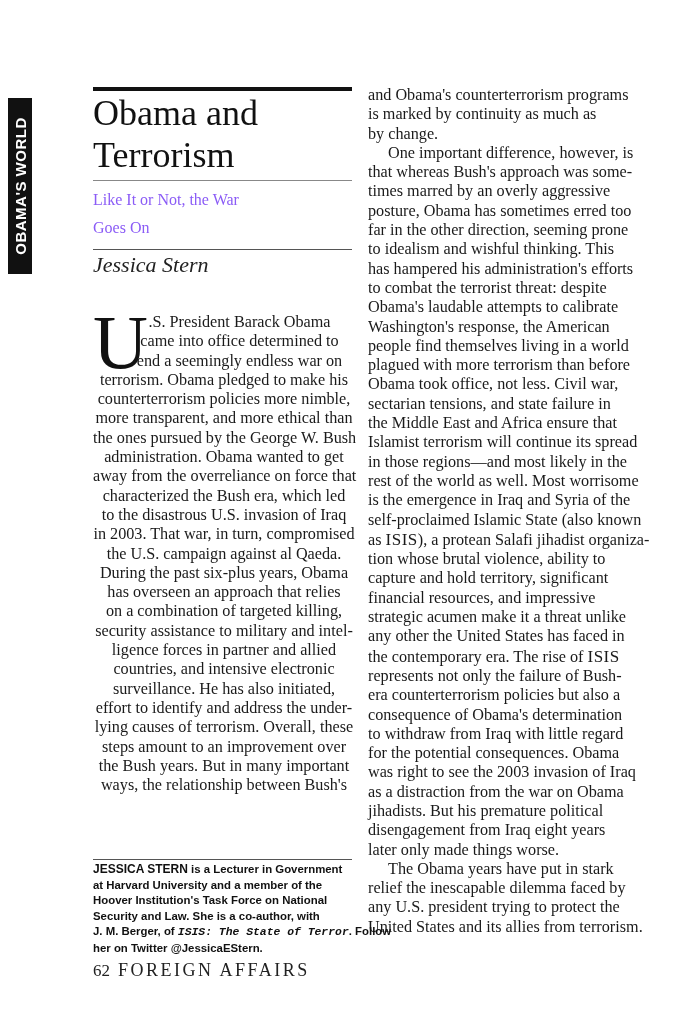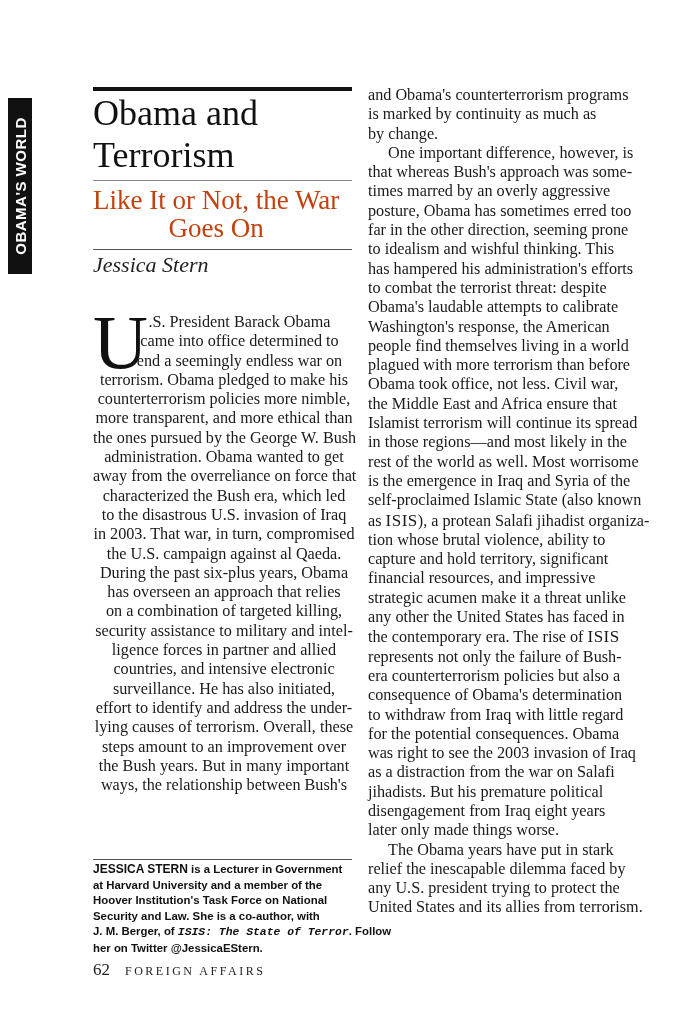--- a/index.html
+++ b/index.html
@@ -2,36 +2,36 @@
 <html><head>
 <meta charset="utf-8">
 <style>
   html, body { margin:0; padding:0; background:#fff; }
   body { width:693px; height:1024px; position:relative; overflow:hidden; color:#1a1a1a; font-family:"Liberation Serif", serif; }
   .side-tab { position:absolute; left:8px; top:98px; width:24px; height:176px; background:#111; }
   .side-tab span { position:absolute; left:50%; top:50%; transform:translate(-50%,-50%) rotate(-90deg); white-space:nowrap; color:#fff; font-family:"Liberation Sans", sans-serif; font-weight:bold; font-size:15px; letter-spacing:0.5px; }
   .top-rule { position:absolute; left:93px; top:87px; width:259px; height:4px; background:#111; }
   .title { position:absolute; left:93px; top:92px; font-size:36px; line-height:42px; margin:0; font-weight:normal; color:#111; }
   .rule1 { position:absolute; left:93px; top:180px; width:259px; height:1px; background:#888; }
-  .subtitle { position:absolute; left:93px; top:186px; font-size:27px; line-height:28px; color:#c2410c;text-align:center; }
+  .subtitle { position:absolute; left:93px; top:186px; font-size:16px; line-height:28px; color:#8b5cf6; }
   .rule2 { position:absolute; left:93px; top:249px; width:259px; height:1px; background:#555; }
   .author { position:absolute; left:93px; top:252px; font-size:22px; font-style:italic; color:#222; }
   .col { position:absolute; font-size:16.2px; line-height:19.3px; color:#1a1a1a; }
   .col .ln { display:block; white-space:nowrap; }
   .col-left { left:93px; top:313px; width:262px;text-align:center; }
   .col-right { left:368px; top:86px; width:262px; }
   .indent { padding-left:20px; }
   .dropcap { position:absolute; left:93px; top:310px; font-size:76px; line-height:64px; color:#111; }
   .bio-rule { position:absolute; left:93px; top:859px; width:259px; height:1px; background:#555; }
   .bio { position:absolute; left:93px; top:862px; width:262px; font-family:"Liberation Sans", sans-serif; font-size:11.4px; line-height:15.6px; color:#111; font-weight:bold; }
   .bio .ln { display:block; white-space:nowrap; }
   .bio .name { font-weight:900; font-size:12px; }
   .bio .it { font-style:italic;font-family:Liberation Mono, monospace; }
   .footer { position:absolute; left:93px; top:960px; font-size:17px; color:#222; }
-  .footer .mag { margin-left:15px; font-size:12px; letter-spacing:2.5px; }
+  .footer .mag { margin-left:8px; font-size:18px; letter-spacing:2.5px; }
   .sc { font-size:17px; letter-spacing:0.5px; }
 </style>
 </head>
 <body>
 
 <div class="side-tab">
   <span>OBAMA'S WORLD</span>
 </div>
 
 <div class="top-rule"></div>
@@ -85,40 +85,41 @@
     <span class="ln">posture, Obama has sometimes erred too</span>
     <span class="ln">far in the other direction, seeming prone</span>
     <span class="ln">to idealism and wishful thinking. This</span>
     <span class="ln">has hampered his administration's efforts</span>
     <span class="ln">to combat the terrorist threat: despite</span>
     <span class="ln">Obama's laudable attempts to calibrate</span>
     <span class="ln">Washington's response, the American</span>
     <span class="ln">people find themselves living in a world</span>
     <span class="ln">plagued with more terrorism than before</span>
     <span class="ln">Obama took office, not less. Civil war,</span>
+    <span class="ln">sectarian tensions, and state failure in</span>
     <span class="ln">the Middle East and Africa ensure that</span>
     <span class="ln">Islamist terrorism will continue its spread</span>
     <span class="ln">in those regions—and most likely in the</span>
     <span class="ln">rest of the world as well. Most worrisome</span>
     <span class="ln">is the emergence in Iraq and Syria of the</span>
     <span class="ln">self-proclaimed Islamic State (also known</span>
     <span class="ln">as <span class="sc">ISIS</span>), a protean Salafi jihadist organiza-</span>
     <span class="ln">tion whose brutal violence, ability to</span>
     <span class="ln">capture and hold territory, significant</span>
     <span class="ln">financial resources, and impressive</span>
     <span class="ln">strategic acumen make it a threat unlike</span>
     <span class="ln">any other the United States has faced in</span>
     <span class="ln">the contemporary era. The rise of <span class="sc">ISIS</span></span>
     <span class="ln">represents not only the failure of Bush-</span>
     <span class="ln">era counterterrorism policies but also a</span>
     <span class="ln">consequence of Obama's determination</span>
     <span class="ln">to withdraw from Iraq with little regard</span>
     <span class="ln">for the potential consequences. Obama</span>
     <span class="ln">was right to see the 2003 invasion of Iraq</span>
-    <span class="ln">as a distraction from the war on Salafi</span>
+    <span class="ln">as a distraction from the war on Obama</span>
     <span class="ln">jihadists. But his premature political</span>
     <span class="ln">disengagement from Iraq eight years</span>
     <span class="ln">later only made things worse.</span>
     <span class="ln indent">The Obama years have put in stark</span>
     <span class="ln">relief the inescapable dilemma faced by</span>
     <span class="ln">any U.S. president trying to protect the</span>
     <span class="ln">United States and its allies from terrorism.</span>
   </div>
 
 <div class="bio-rule"></div>

